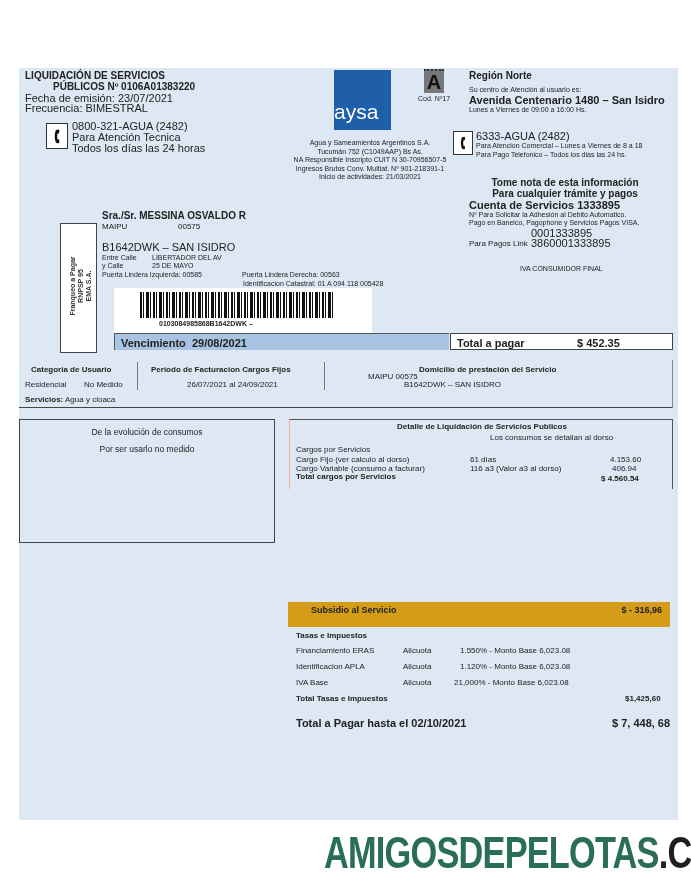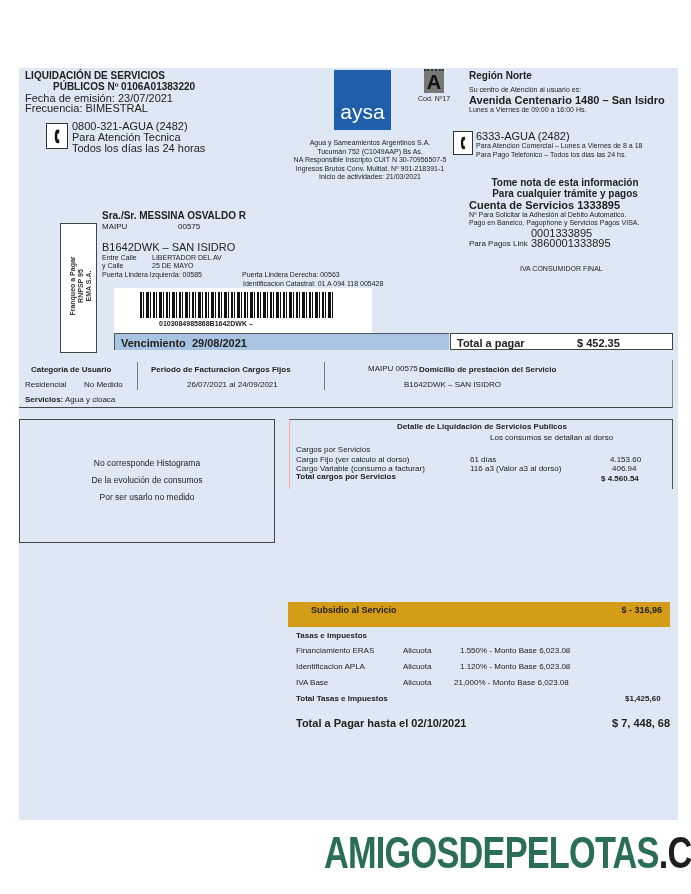--- a/index.html
+++ b/index.html
@@ -7,21 +7,21 @@
   .abs { position: absolute; }
   .panel { position: absolute; left: 19px; top: 68px; width: 659px; height: 752px; background: #dde8f4; }
   .b { font-weight: bold; }
   .t9 { font-size: 11px; line-height: 10px; }
   .t8 { font-size: 8px; line-height: 9px; }
   .t7 { font-size: 7px; line-height: 8.5px; }
   .t10 { font-size: 10px; line-height: 11px; }
 
   .phone-icon { position: absolute; width: 22px; height: 26px; border: 1px solid #333; background: #fff; font-size: 20px; line-height: 24px; text-align: center; font-weight: bold; color: #111; }
 
-  .aysa-logo { position: absolute; left: 334px; top: 70px; width: 57px; height: 60px; background: #1f5ea8; color: #fff; font-size: 21px; text-align: center; padding-top: 30px; }
+  .aysa-logo { position: absolute; left: 334px; top: 70px; width: 57px; height: 60px; background: #1f5ea8; color: #fff; font-size: 21px; text-align: left; padding-top: 30px; }
   .cat-a { position: absolute; left: 424px; top: 69px; width: 20px; height: 24px; background: #777; border-top: 2px dotted #333; color: #111; font-size: 20px; line-height: 22px; text-align: center; font-weight: bold; }
 
   .franqueo { position: absolute; left: 60px; top: 223px; width: 37px; height: 130px; background: #fff; border: 1px solid #444; }
   .franqueo-text { position: absolute; left: -40px; top: 50px; width: 120px; transform: rotate(-90deg); font-size: 7px; line-height: 8px; text-align: center; font-weight: bold; color: #333; }
 
   .barcode-area { position: absolute; left: 114px; top: 288px; width: 258px; height: 45px; background: #fff; }
   .barcode { position: absolute; left: 26px; top: 4px; width: 195px; height: 26px;
     background: repeating-linear-gradient(90deg, #111 0 2px, #fff 2px 3px, #111 3px 4px, #fff 4px 6px, #111 6px 9px, #fff 9px 10px, #111 10px 11px, #fff 11px 13px); }
 
   .venc-bar { position: absolute; left: 114px; top: 333px; width: 335px; height: 17px; background: #a8c4e2; border-top: 1px solid #555; border-left: 1px solid #555; padding: 3px 6px; font-size: 11px; font-weight: bold; }
@@ -119,30 +119,29 @@
 
 <div class="info-row">
   <div class="abs b t8" style="left:12px;top:5px;">Categoria de Usuario</div>
   <div class="abs t8" style="left:6px;top:20px;">Residencial</div>
   <div class="abs t8" style="left:65px;top:20px;">No Medido</div>
   <div class="vsep" style="left:118px;top:2px;height:28px;"></div>
   <div class="abs b t8" style="left:132px;top:5px;">Periodo de Facturacion Cargos Fijos</div>
   <div class="abs t8" style="left:160px;top:20px;padding-left:8px;">26/07/2021 al 24/09/2021</div>
   <div class="vsep" style="left:305px;top:2px;height:28px;"></div>
   <div class="abs b t8" style="left:400px;top:5px;">Domicilio de prestación del Servicio</div>
-  <div class="abs t8" style="left:312px;top:4px;padding-left:37px;">MAIPU 00575</div>
+  <div class="abs t8" style="left:312px;top:12px;padding-left:37px;">MAIPU 00575</div>
   <div class="abs t8" style="left:385px;top:20px;">B1642DWK – SAN ISIDRO</div>
   <div class="abs t8" style="left:6px;top:35px;">
     <b>Servicios:</b>
     <span>Agua y cloaca</span>
   </div>
 </div>
 
 <div class="histo">
-  <div style="margin-top:38px;">No corresponde Histograma</div>
   <div style="margin-top:7px;">De la evolución de consumos</div>
   <div style="margin-top:7px;">Por ser usarlo no medido</div>
 </div>
 
 <div class="detalle">
   <div class="abs b t8" style="left:0;top:2px;width:384px;text-align:center;">Detalle de Liquidación de Servicios Publicos</div>
   <div class="abs t8" style="left:200px;top:13px;">Los consumos se detallan al dorso</div>
   <div class="abs t8" style="left:6px;top:25px;">Cargos por Servicios</div>
   <div class="abs t8" style="left:6px;top:35px;">Cargo Fijo (ver calculo al dorso)</div>
   <div class="abs t8" style="left:180px;top:35px;">61 días</div>

